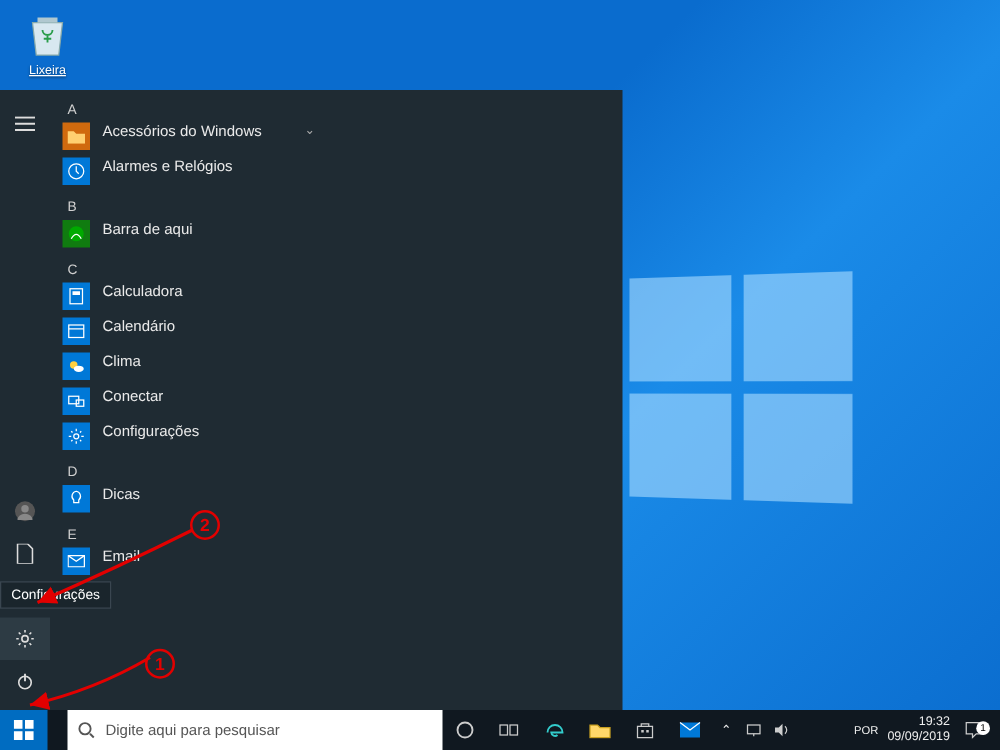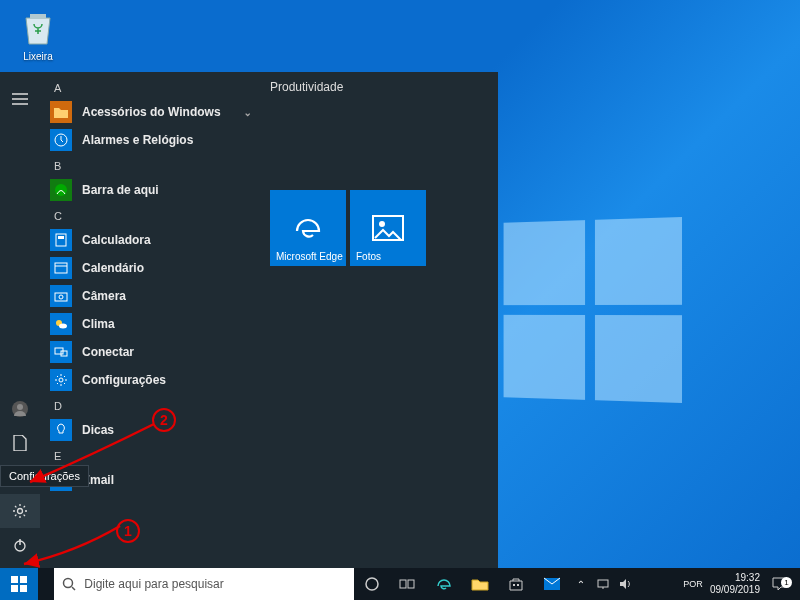--- a/index.html
+++ b/index.html
@@ -4,35 +4,35 @@
 <style>
   * { margin: 0; padding: 0; box-sizing: border-box; font-family: "Segoe UI", sans-serif; }
   html, body { width: 800px; height: 600px; overflow: hidden; }
   body { background: linear-gradient(135deg, #0a6cce 0%, #0a6cce 40%, #1a8be8 60%, #0a6cce 100%); position: relative; }
 
   
   .wallpaper-logo { position: absolute; right: 120px; top: 220px; width: 180px; height: 180px; display: grid; grid-template-columns: 1fr 1fr; grid-template-rows: 1fr 1fr; gap: 10px; transform: perspective(400px) rotateY(-8deg); }
   .wallpaper-logo div { background: rgba(170, 220, 255, 0.6); }
 
   
-  .desktop-icon { position: absolute; width: 60px; text-align: center; color: #fff; font-size: 10px; text-shadow: 0 1px 2px rgba(0,0,0,0.5); }
+  .desktop-icon { position: absolute; width: 60px; text-align: center; color: #fff; font-size: 10px; text-shadow: 0 1px 2px rgba(0,0,0,0.5); text-decoration: underline; }
   .desktop-icon .ico { width: 40px; height: 40px; margin: 0 auto 3px; display: flex; align-items: center; justify-content: center; }
 
   
   .start-menu { position: absolute; left: 0; bottom: 32px; width: 498px; height: 496px; background: #1f2b33; display: flex; color: #fff; font-size: 12px; }
   .sm-rail { width: 40px; background: #1f2b33; display: flex; flex-direction: column; }
   .sm-rail-top, .sm-rail-bottom { display: flex; flex-direction: column; align-items: center; }
   .sm-rail-top { padding-top: 10px; }
   .sm-rail-bottom { margin-top: auto; padding-bottom: 6px; }
   .rail-btn { width: 40px; height: 34px; display: flex; align-items: center; justify-content: center; color: #e6e6e6; cursor: pointer; }
   .rail-btn.active { background: #2d3b44; }
 
   .sm-apps { width: 220px; overflow: hidden; padding-top: 4px; }
   .letter-header { color: #d0d0d0; font-size: 11px; padding: 6px 0 4px 14px; }
-  .app-row { display: flex; align-items: center; height: 28px; padding-left: 10px; cursor: pointer; font-weight: bold; }
+  .app-row { display: flex; height: 28px; padding-left: 10px; cursor: pointer; }
   .app-ico { width: 22px; height: 22px; margin-right: 10px; display: flex; align-items: center; justify-content: center; font-size: 12px; }
   .app-label { font-size: 12px; color: #eaeaea; }
   .app-chevron { margin-left: auto; margin-right: 8px; color: #aaa; font-size: 10px; }
 
   .sm-tiles { flex: 1; padding: 8px 10px; }
   .tiles-header { font-size: 12px; color: #ddd; margin-bottom: 96px; }
   .tile-grid { display: flex; gap: 4px; }
   .tile { width: 76px; height: 76px; background: #0078d7; color: #fff; display: flex; flex-direction: column; align-items: center; justify-content: center; font-size: 10px; cursor: pointer; position: relative; }
   .tile .tile-ico { font-size: 28px; height: 40px; display: flex; align-items: center; justify-content: center; }
   .tile .tile-label { position: absolute; bottom: 4px; left: 6px; font-size: 10px; }
@@ -176,29 +176,20 @@
           <svg width="14" height="12">
             <rect x="1" y="1" width="12" height="10" fill="none" stroke="#fff"></rect>
             <line x1="1" y1="4" x2="13" y2="4" stroke="#fff"></line>
           </svg>
         </div>
       <span class="app-label">Calendário</span>
     </div>
     <div class="app-row">
       <div class="app-ico bg-blue">
           <svg width="14" height="12">
-            <rect x="1" y="3" width="12" height="8" fill="none" stroke="#fff"></rect>
-            <circle cx="7" cy="7" r="2" fill="none" stroke="#fff"></circle>
-          </svg>
-        </div>
-      <span class="app-label">Câmera</span>
-    </div>
-    <div class="app-row">
-      <div class="app-ico bg-blue">
-          <svg width="14" height="12">
             <circle cx="5" cy="5" r="3" fill="#ffd040"></circle>
             <ellipse cx="9" cy="8" rx="4" ry="2.5" fill="#fff"></ellipse>
           </svg>
         </div>
       <span class="app-label">Clima</span>
     </div>
     <div class="app-row">
       <div class="app-ico bg-blue">
           <svg width="14" height="12">
             <rect x="1" y="2" width="8" height="6" fill="none" stroke="#fff"></rect>
@@ -232,43 +223,20 @@
       <div class="app-ico bg-blue">
           <svg width="14" height="10">
             <rect x="0.5" y="0.5" width="13" height="9" fill="none" stroke="#fff"></rect>
             <path d="M0.5 0.5L7 5l6.5-4.5" stroke="#fff" fill="none"></path>
           </svg>
         </div>
       <span class="app-label">Email</span>
     </div>
   </div>
 
-  <div class="sm-tiles">
-    <div class="tiles-header">Produtividade</div>
-    <div class="tile-grid">
-      <div class="tile">
-        <div class="tile-ico">
-          <svg width="34" height="34" viewBox="0 0 34 34">
-              <path d="M6 20 a11 11 0 1 1 22 0 h-16 a6 6 0 0 0 10 4" fill="none" stroke="#fff" stroke-width="2.2"></path>
-            </svg>
-        </div>
-        <span class="tile-label">Microsoft Edge</span>
-      </div>
-      <div class="tile">
-        <div class="tile-ico">
-          <svg width="34" height="28" viewBox="0 0 34 28">
-              <rect x="2" y="2" width="30" height="24" fill="none" stroke="#fff" stroke-width="2"></rect>
-              <circle cx="11" cy="10" r="3" fill="#fff"></circle>
-              <path d="M4 24l8-8 6 6 4-4 8 8" stroke="#fff" fill="none" stroke-width="2"></path>
-            </svg>
-        </div>
-        <span class="tile-label">Fotos</span>
-      </div>
-    </div>
-  </div>
 </div>
 
 <div class="tooltip" style="left:0px; bottom:113px;">Configurações</div>
 
 <div class="taskbar">
   <div class="tb-start">
     <svg width="16" height="16" viewBox="0 0 16 16">
       <rect x="0" y="0" width="7" height="7" fill="#fff"></rect>
         <rect x="9" y="0" width="7" height="7" fill="#fff"></rect>
       <rect x="0" y="9" width="7" height="7" fill="#fff"></rect>

